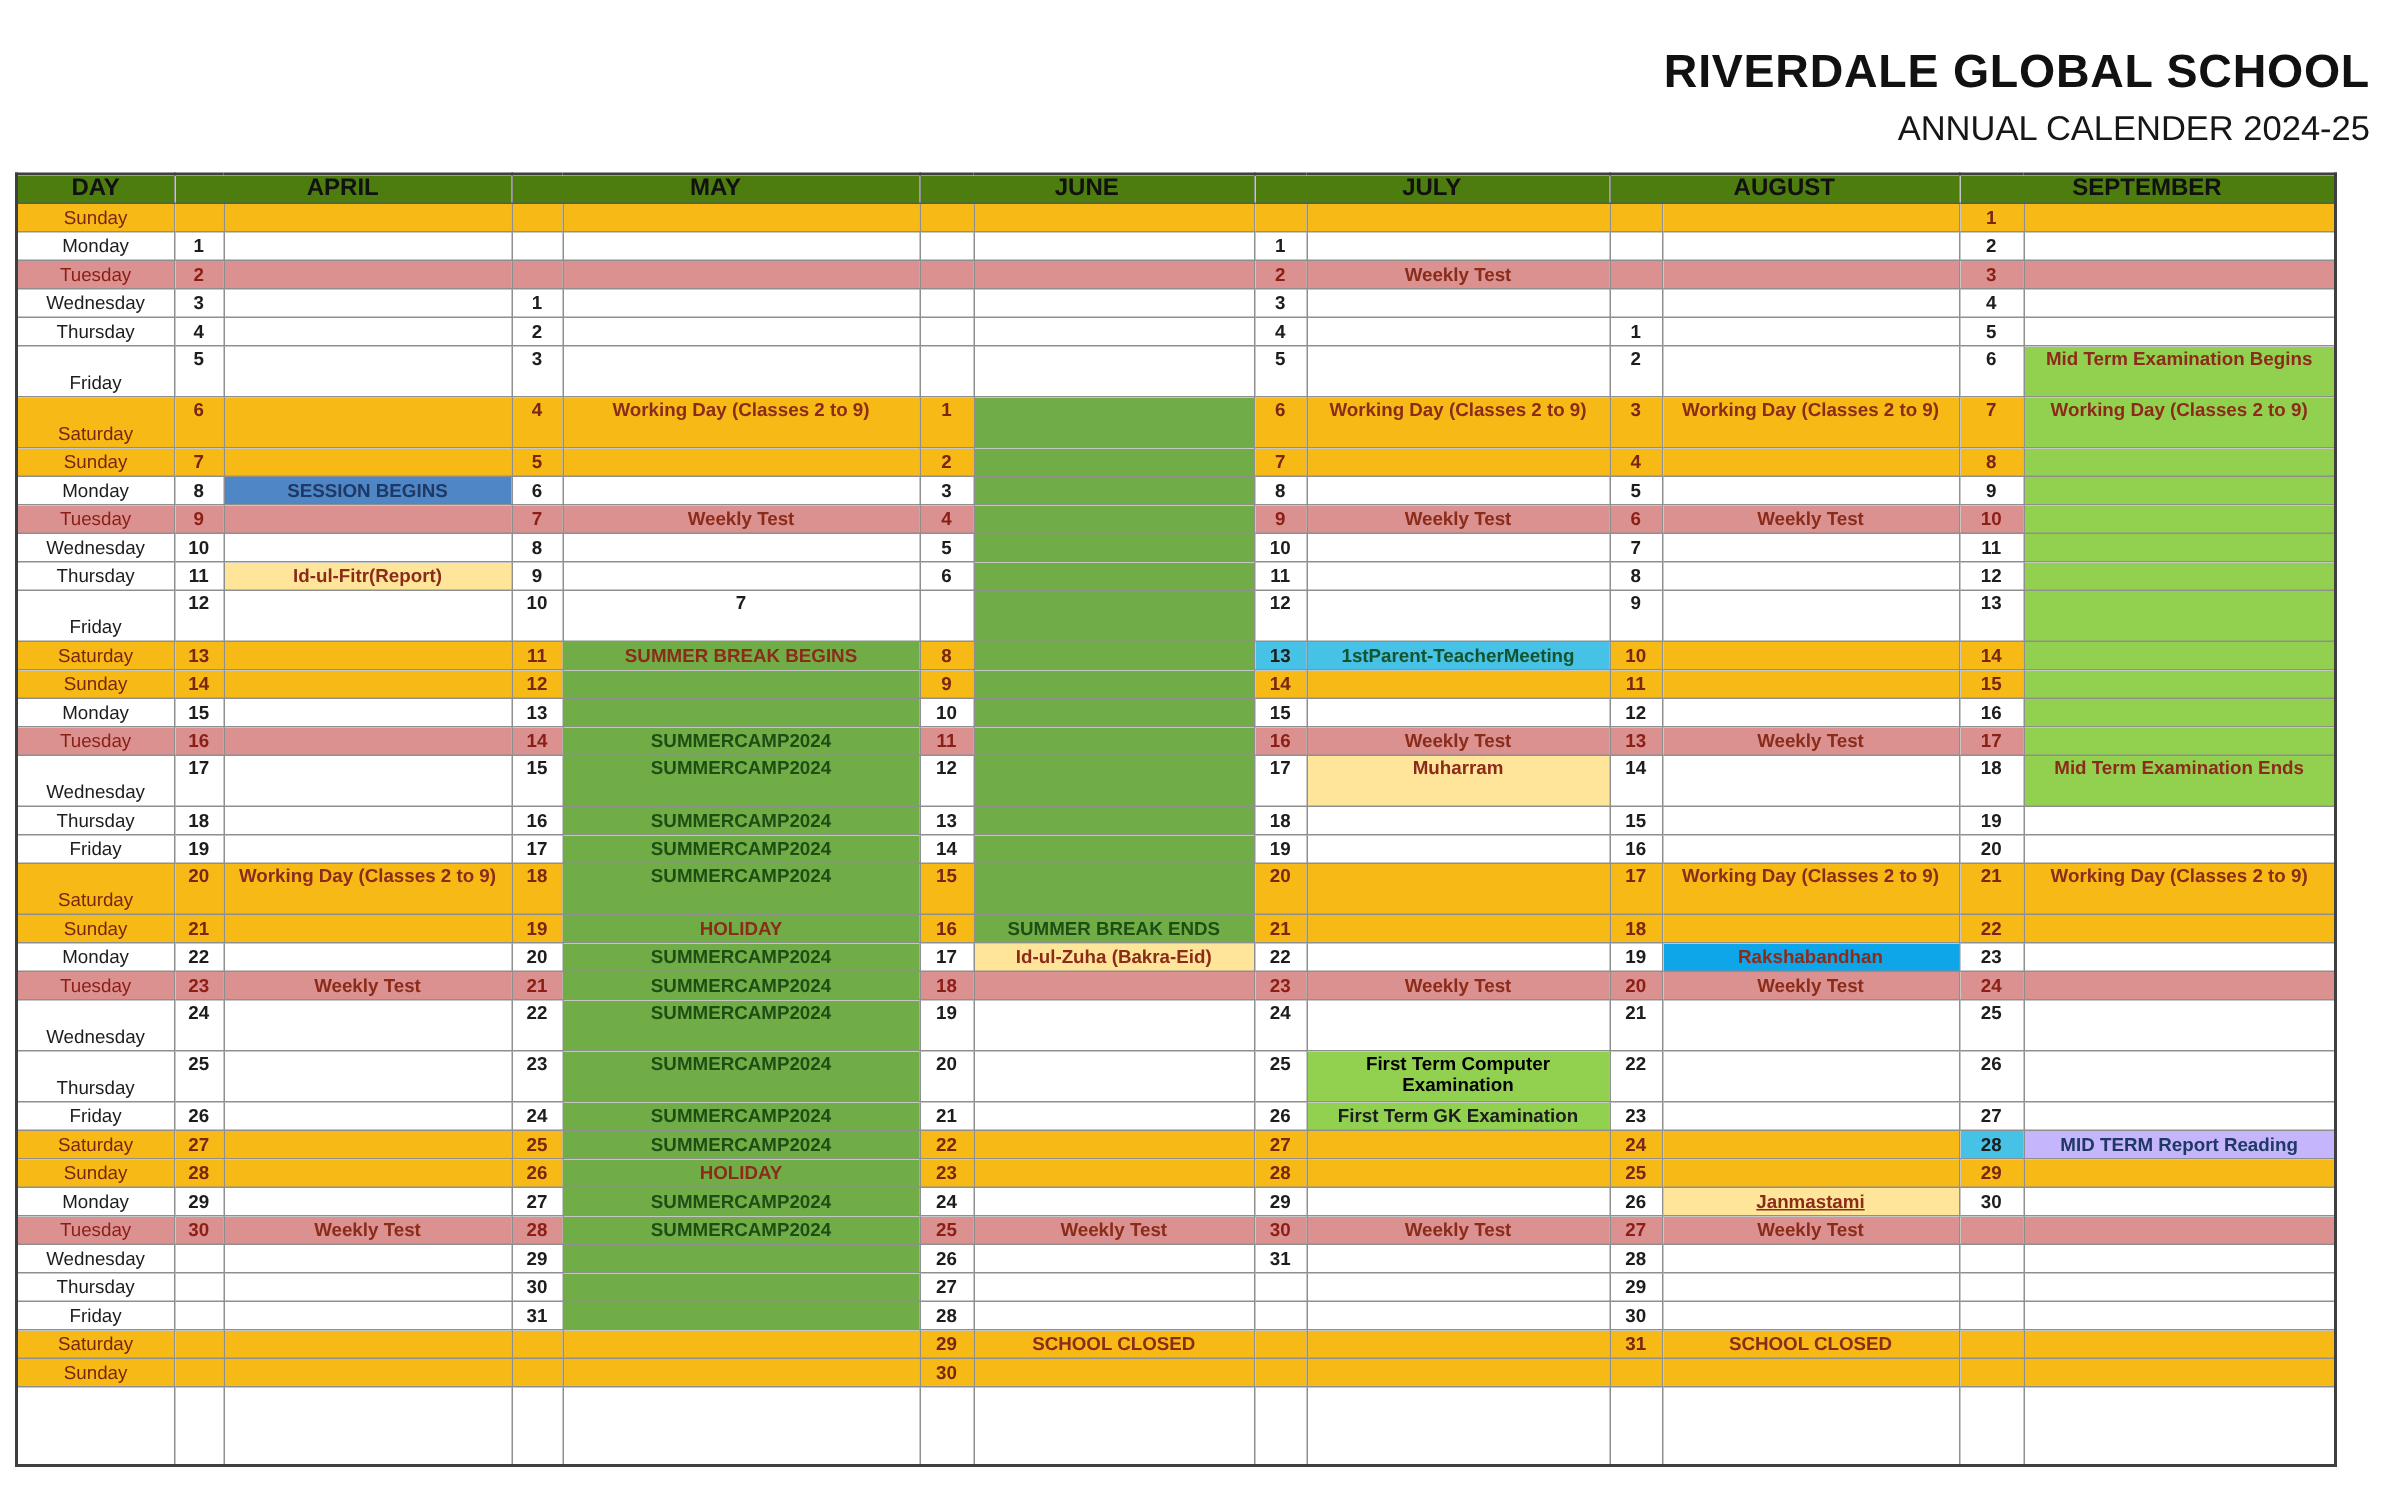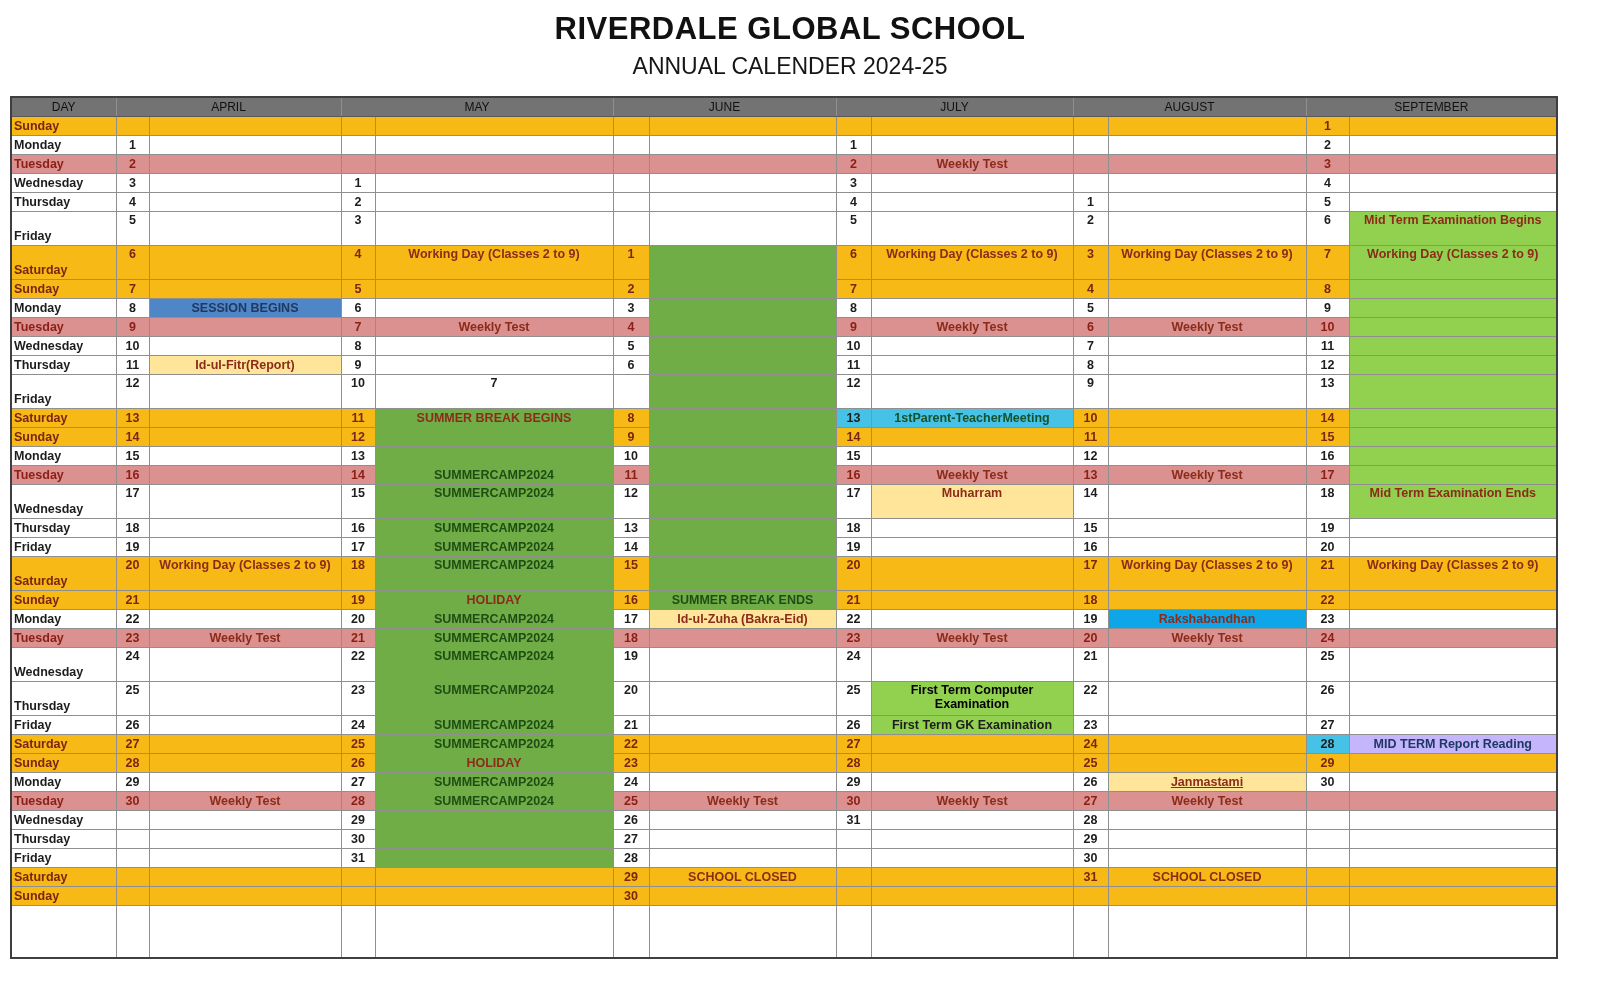--- a/index.html
+++ b/index.html
@@ -1,26 +1,26 @@
 <!DOCTYPE html>
 <html><head>
 <meta charset="utf-8">
 <style>
   html,body{margin:0;padding:0;background:#ffffff;}
   body{width:1600px;height:1006px;font-family:"Liberation Sans",sans-serif;-webkit-font-smoothing:antialiased;}
-  .titles{width:1580px;text-align:center;padding-top:11px;}
+  .titles{width:1580px;text-align:right;padding-top:30px;}
   .main-title{font-size:31px;font-weight:bold;color:#111;letter-spacing:.5px;margin:0;}
   .sub-title{font-size:23px;font-weight:normal;color:#161616;margin:6px 0 0 0;}
   table.cal{border-collapse:collapse;table-layout:fixed;width:1546px;margin:16px 0 0 10px;border:2px solid #3f3f3f;}
   td,th{border:1px solid #8f8f8f;padding:0 2px;overflow:hidden;white-space:normal;}
-  th{font-size:12px;font-weight:normal;color:#111;height:18px;background:#737373;border-bottom:1.5px solid #5a5a5a;}
+  th{font-size:16px;font-weight:bold;color:#111;height:18px;background:#4d7c0f;border-bottom:1.5px solid #5a5a5a;}
   tr{height:19px;}
   tr.t{height:34px;}
   tr.xl{height:52px;}
-  td.day{font-size:12.5px;font-weight:bold;text-align:left;color:#1d1d1d;}
+  td.day{font-size:12.5px;font-weight:normal;text-align:center;color:#1d1d1d;}
   td.num{font-size:12.5px;font-weight:bold;text-align:center;color:#1d1d1d;border-left:1.6px solid #4a4a4a;}
   td.event{font-size:12.5px;font-weight:bold;text-align:center;color:#8B2C1B;line-height:1.15;}
   tr.bg-orange td{background:#F7B915;}
   tr.bg-pink td{background:#DA9190;}
   tr.bg-white td{background:#ffffff;}
   tr.bg-orange td.day, tr.bg-orange td.num{color:#7B2513;}
   tr.bg-pink td.day, tr.bg-pink td.num{color:#8B1E15;}
   tr.t td{vertical-align:top;padding-top:1px;}
   tr.t td.day{vertical-align:bottom;padding-bottom:2px;}
 </style>

